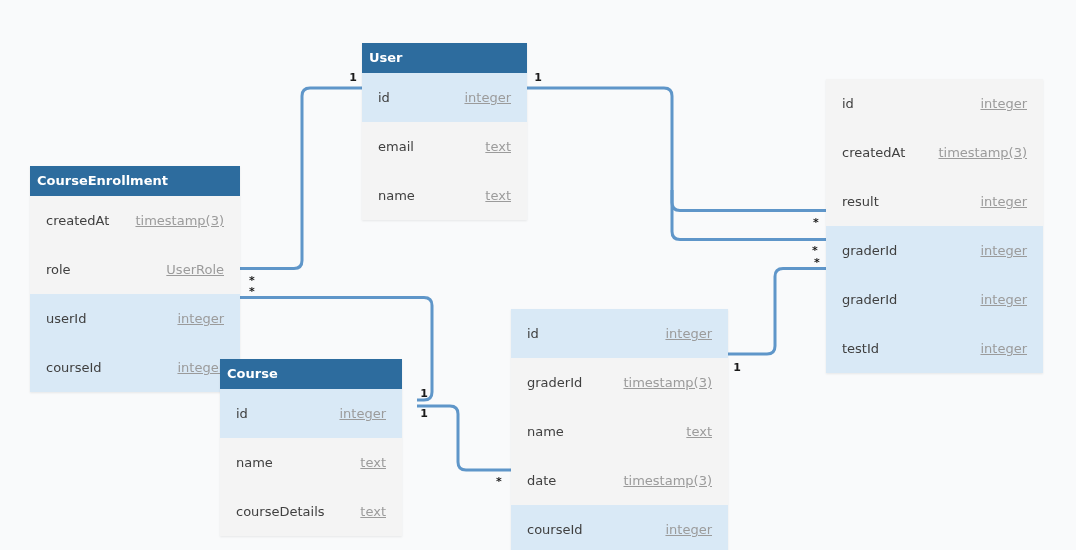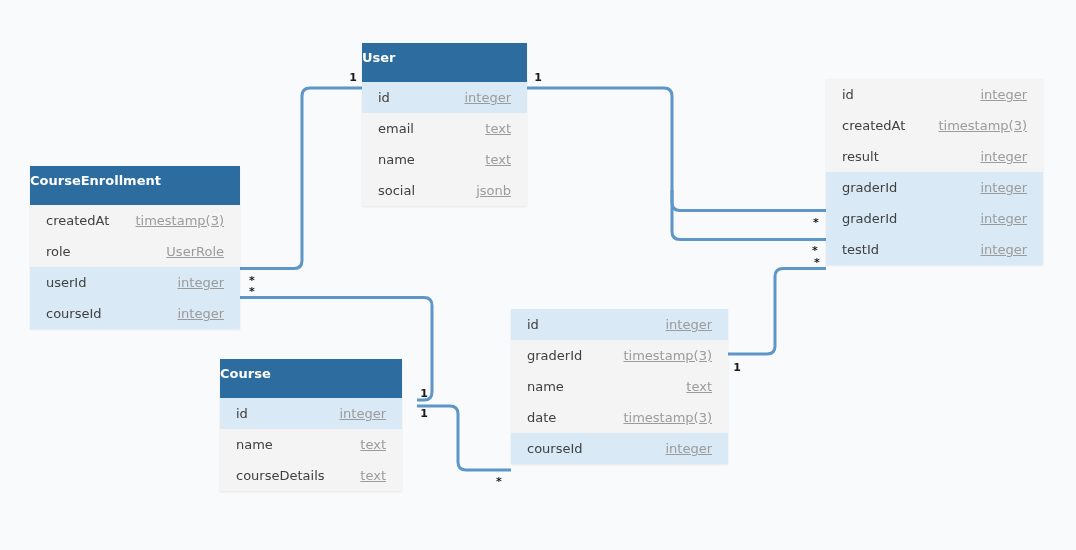--- a/index.html
+++ b/index.html
@@ -31,34 +31,34 @@
     font-weight: 600;
     text-anchor: middle;
   }
   #tables-layer { position: absolute; left: 0; top: 0; z-index: 2; }
   .er-table {
     position: absolute;
     box-shadow: 0 1px 2px rgba(0,0,0,0.08);
     font-size: 13px;
   }
   .er-table-header {
-    height: 39px;
+    height: 30px;
     line-height: 30px;
-    padding: 0 0;
+    padding: 0 7px;
     font-weight: bold;
     font-size: 13px;
     background: var(--header-bg, #2d6c9e);
     color: var(--header-text, #ffffff);
   }
   .er-field-row {
     height: 29px;
     display: flex;
     justify-content: space-between;
     align-items: center;
-    padding: 1px 16px;
+    padding: 10px 16px;
     background: var(--row-bg, #f4f4f4);
   }
   .er-field-row.highlight {
     background: var(--row-highlight-bg, #d9e9f6);
   }
   .f-name { color: var(--field-name-color, #404040); }
   .f-type { color: var(--field-type-color, #9b9b9b); text-decoration: underline; }
 </style>
 </head>
 <body>
@@ -91,24 +91,20 @@
             <span class="f-name">id</span>
             <span class="f-type">integer</span>
           </div>
           <div class="er-field-row">
             <span class="f-name">email</span>
             <span class="f-type">text</span>
           </div>
           <div class="er-field-row">
             <span class="f-name">name</span>
             <span class="f-type">text</span>
-          </div>
-          <div class="er-field-row">
-            <span class="f-name">social</span>
-            <span class="f-type">jsonb</span>
           </div>
         </div>
       </div>
       <div class="er-table" style="left: 30px; top: 166px; width: 210px;">
         <div class="er-table-header"><span>CourseEnrollment</span></div>
         <div>
           <div class="er-field-row">
             <span class="f-name">createdAt</span>
             <span class="f-type">timestamp(3)</span>
           </div>

